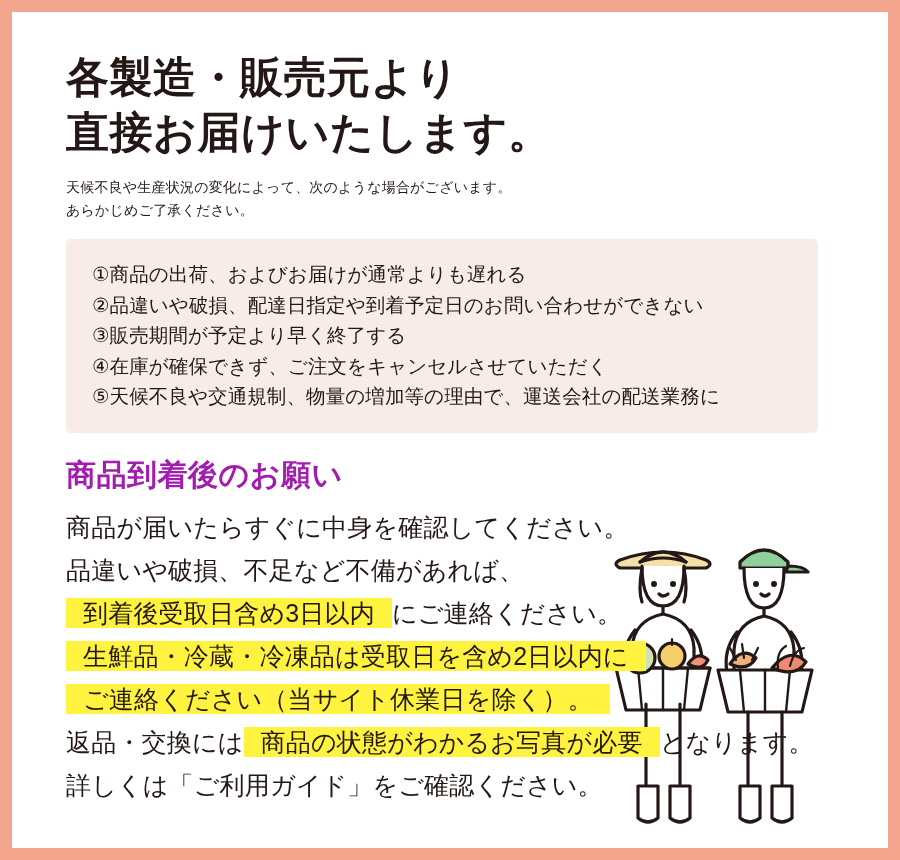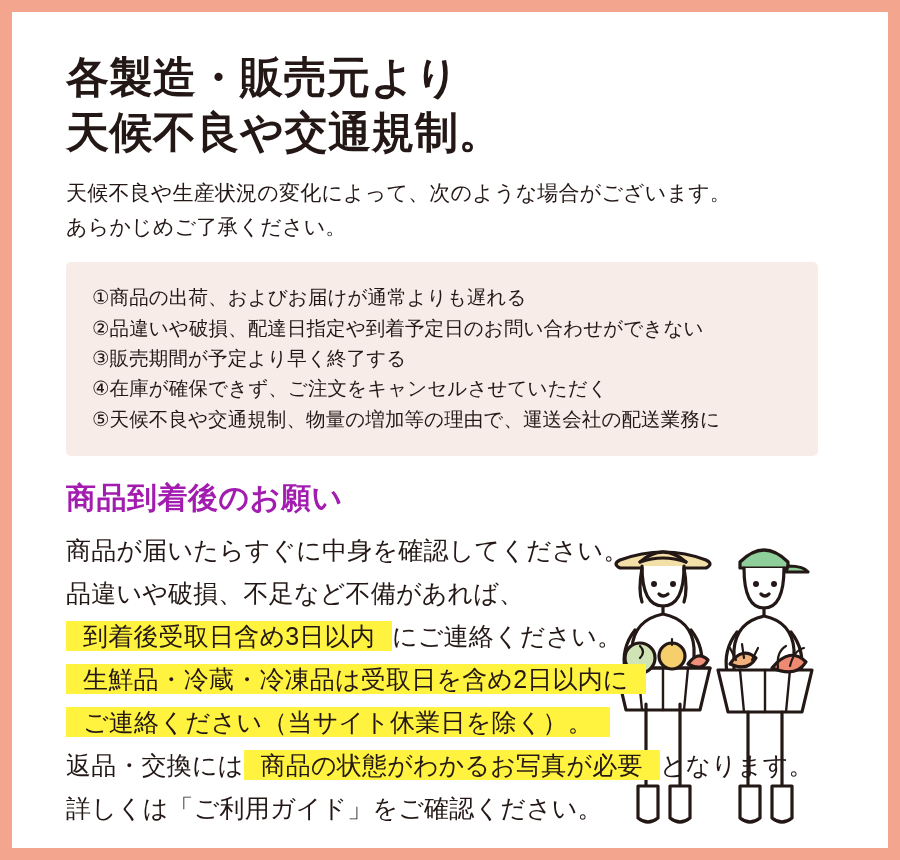--- a/index.html
+++ b/index.html
@@ -33,21 +33,21 @@
     font-weight: bold;
     color: #231815;
     line-height: 1.28;
     letter-spacing: 0.5px;
     margin: 0 0 16px 0;
   }
   .headline .ln {
     display: block;
   }
   .lead {
-    font-size: 21px;
+    font-size: 14px;
     color: #231815;
     line-height: 1.62;
     letter-spacing: 0.2px;
     margin: 0 0 18px 0;
   }
   .lead .ln {
     display: block;
   }
   .notice-box {
     background: #f7ece8;
@@ -108,21 +108,21 @@
   }
 </style>
 </head>
 <body>
 
 <div class="page">
   <div class="inner">
 
     <h1 class="headline">
       <span class="ln">各製造・販売元より</span>
-      <span class="ln">天候不良や交通規制。</span>
+      <span class="ln">直接お届けいたします。</span>
     </h1>
 
     <p class="lead">
       <span class="ln">天候不良や生産状況の変化によって、次のような場合がございます。</span>
       <span class="ln">あらかじめご了承ください。</span>
     </p>
 
     <div class="notice-box">
       <p class="notice-item">
         <span class="num">①</span>

